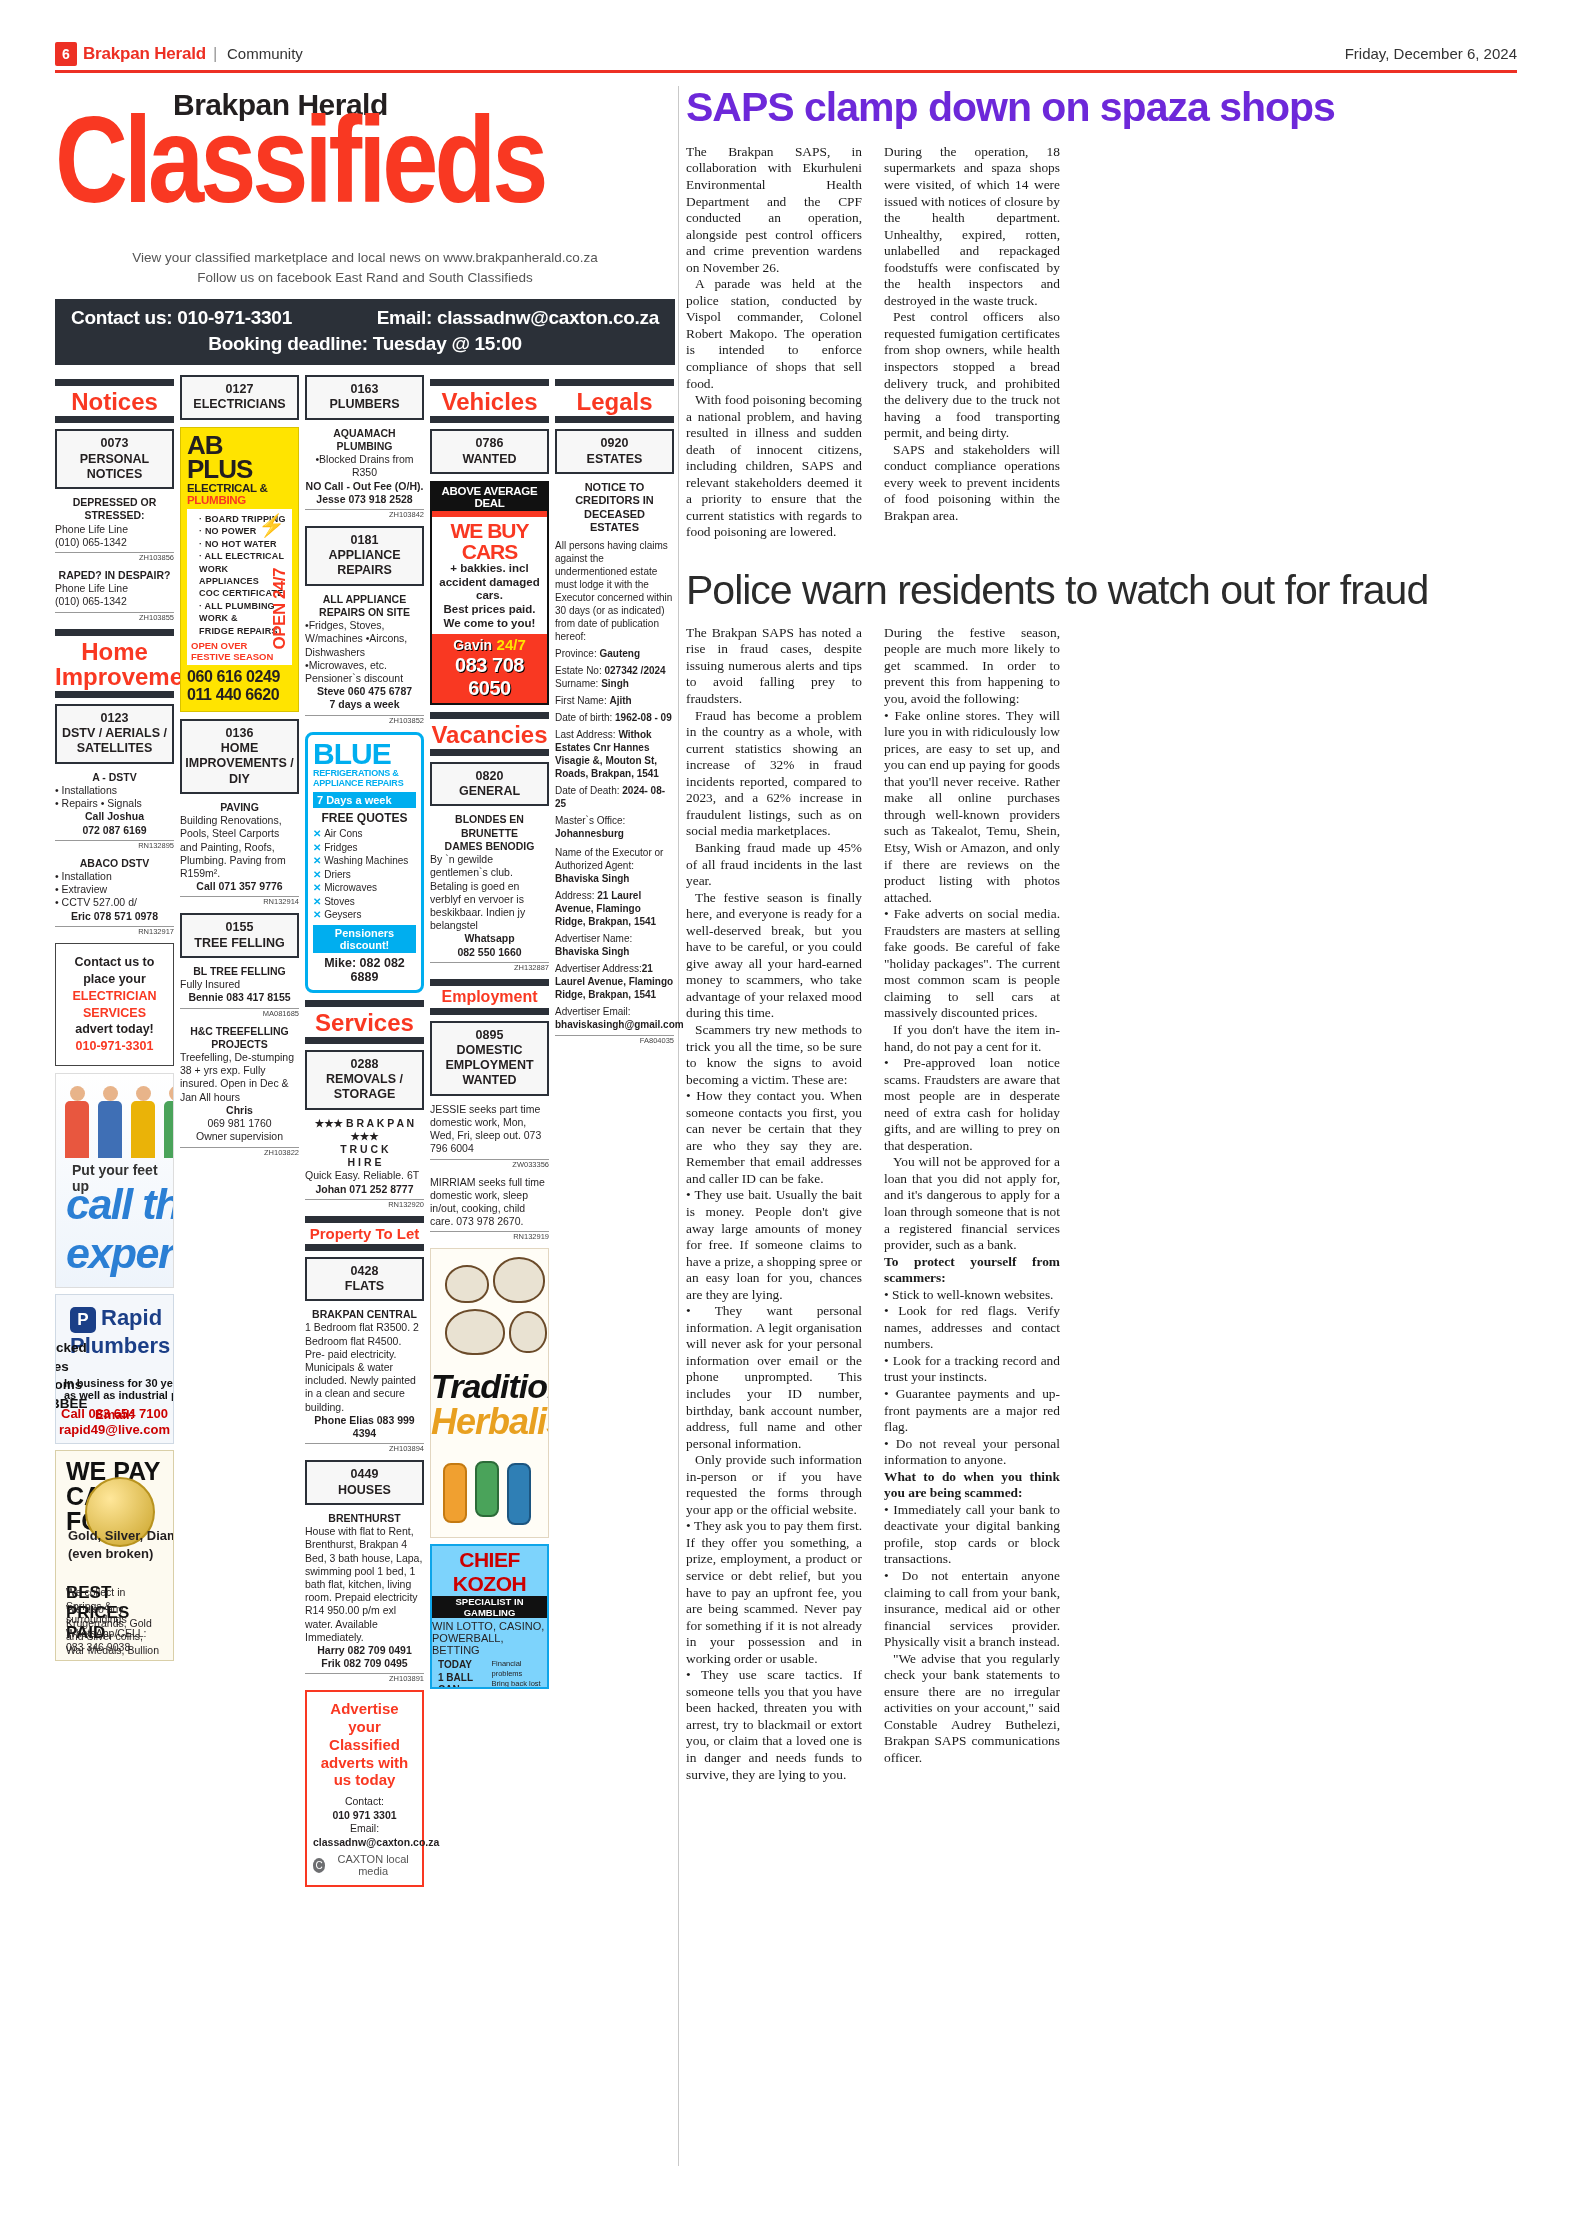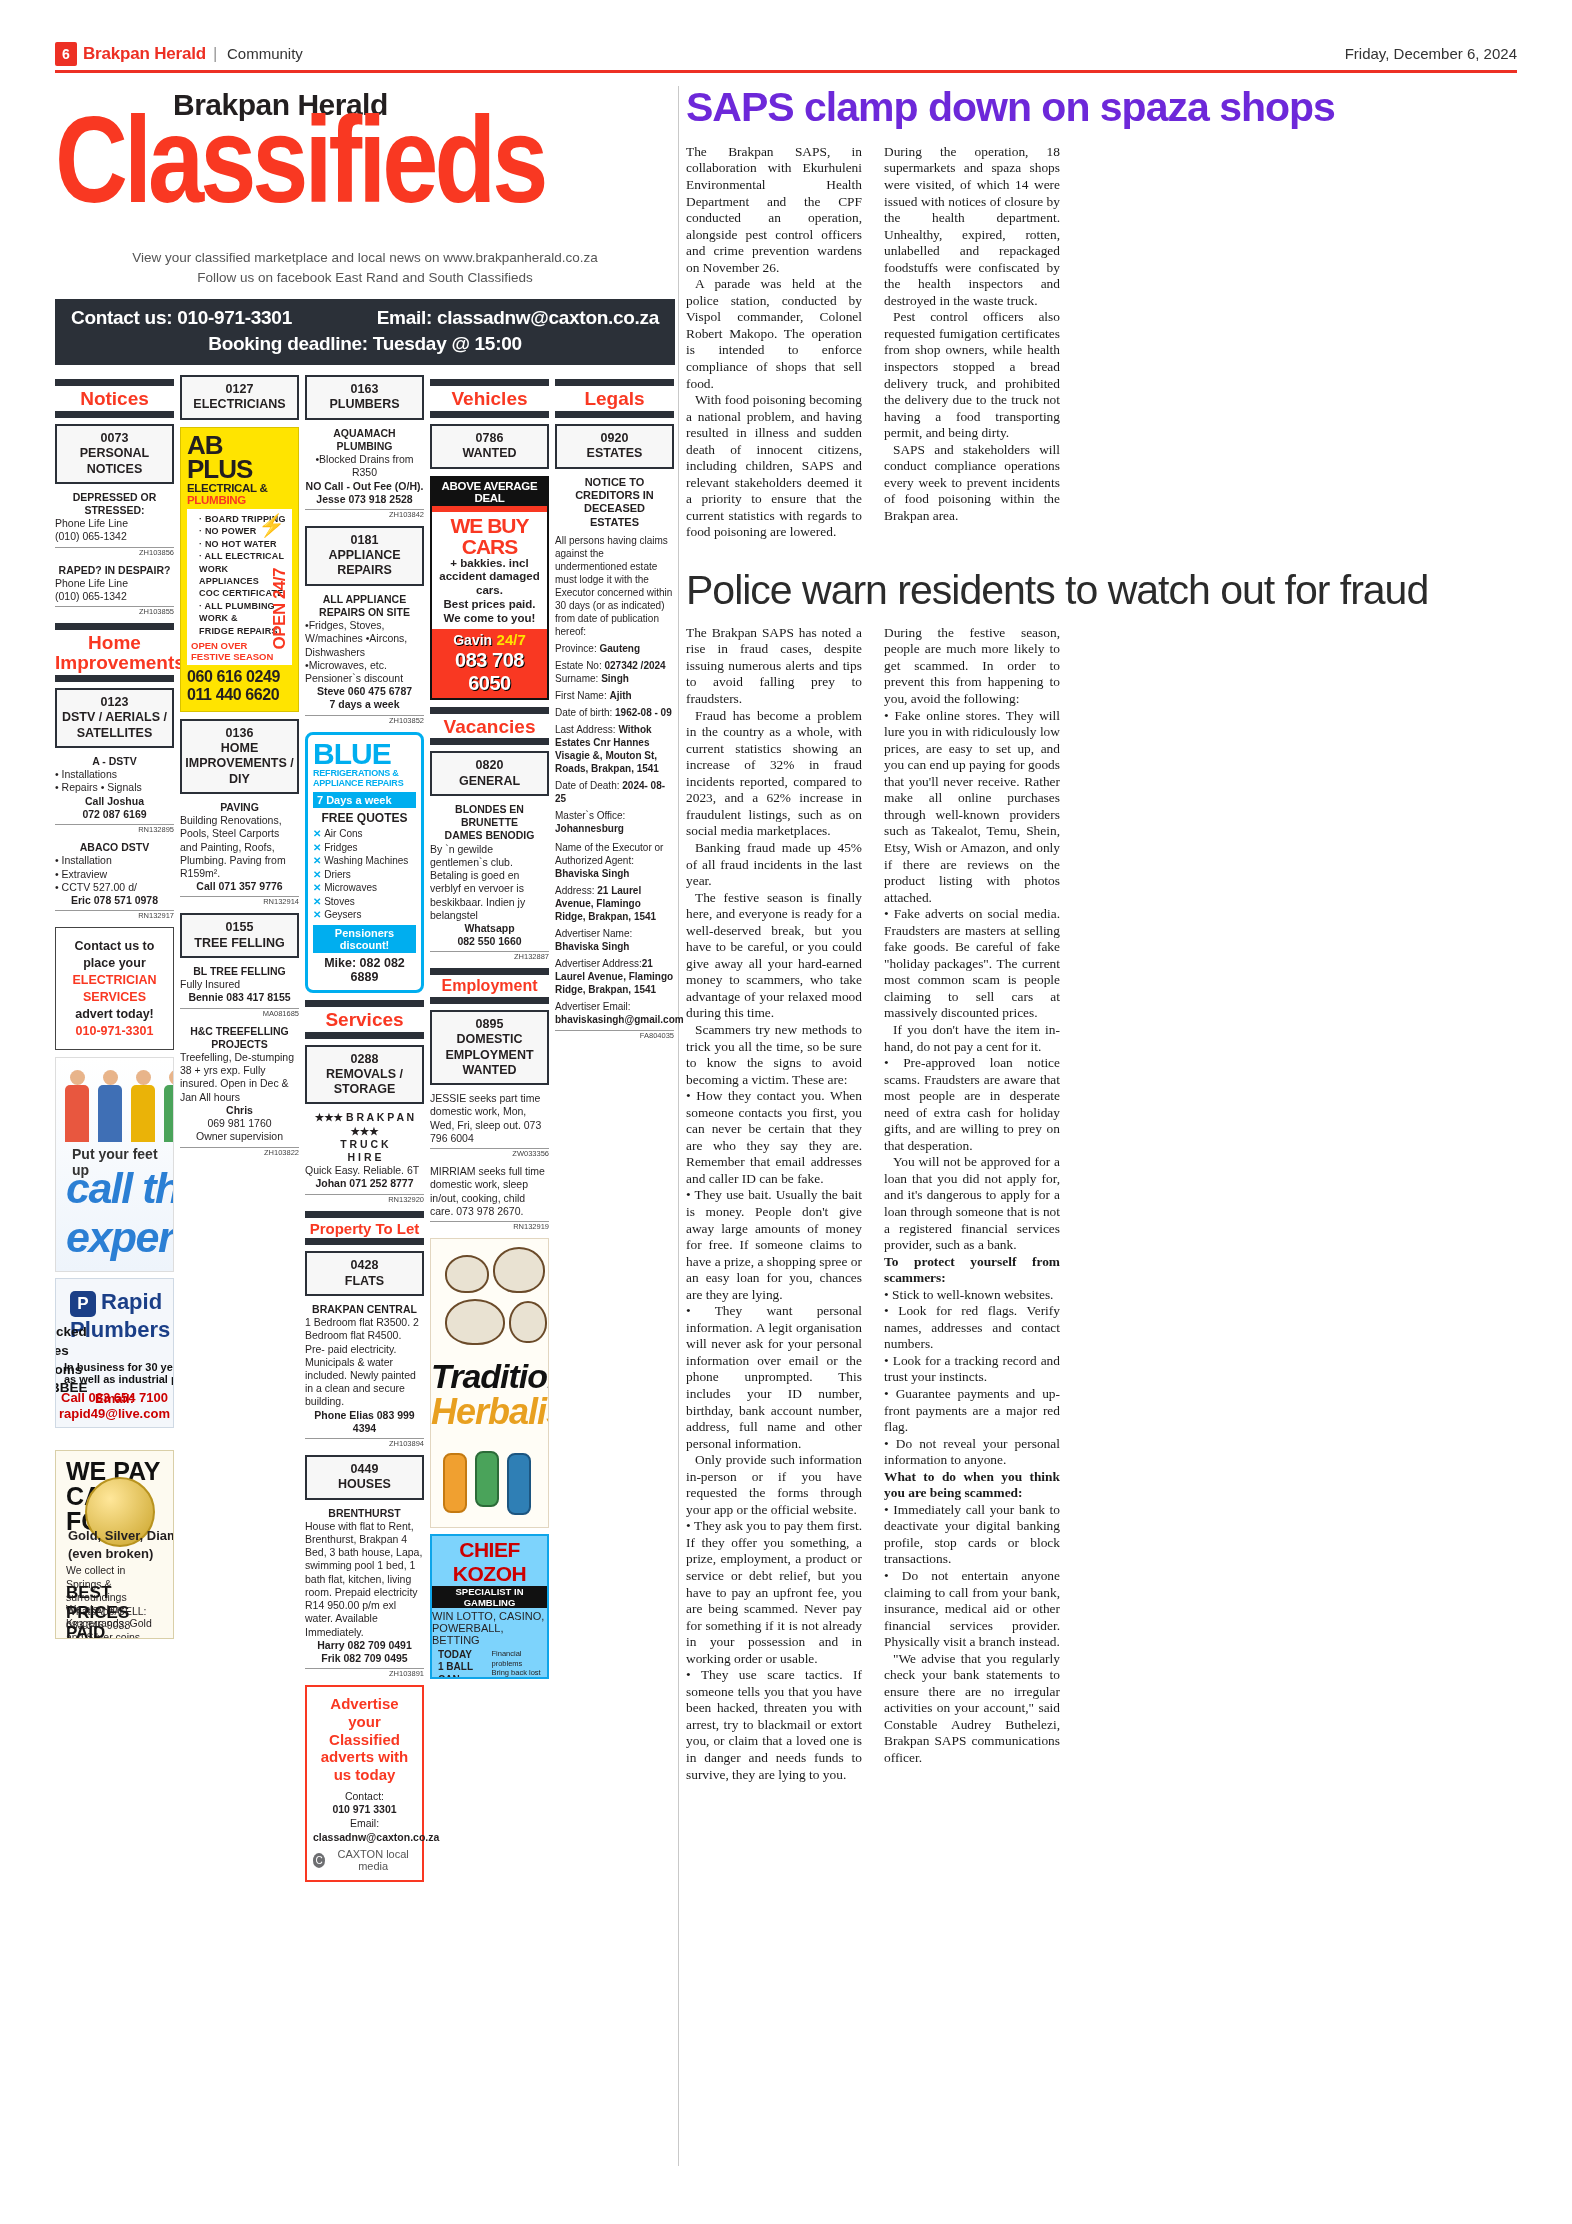--- a/index.html
+++ b/index.html
@@ -48,21 +48,21 @@
   .cb-row1 { display:flex; justify-content:space-between; font-size:19px; font-weight:bold; letter-spacing:-0.3px;}
   .cb-row2 { text-align:center; font-size:19px; font-weight:bold; margin-top:4px; letter-spacing:-0.3px;}
 
   
   .cgrid { display:flex; gap:6px; margin-top:10px; }
   .ccol { width:119px; }
 
   .secthead { margin:4px 0 6px 0; }
   .secthead .bar { height:7px; background:#2b3038; }
   .secthead .txt {
-    text-align:center; color:#f93822; font-weight:bold; font-size:19px;
+    text-align:center; color:#f93822; font-weight:bold; font-size:24px;
     padding:3px 0 2px 0; line-height:1.05;
   }
   .classbox {
     border:2px solid #2b3038; background:#f7f7f7; text-align:center;
     font-weight:bold; font-size:12.5px; padding:5px 2px; line-height:1.22; margin-bottom:7px;
   }
   .ad { font-size:10.5px; line-height:1.26; margin-bottom:3px; }
   .ad .t { font-weight:bold; text-align:center; display:block; }
   .ad .c { text-align:center; display:block; }
   .adref { text-align:right; font-size:7.5px; color:#444; border-top:1px solid #999; margin:2px 0 7px 0; padding-top:0px;}
@@ -127,21 +127,21 @@
   .person .body { position:absolute; left:3px; top:17px; right:3px; bottom:0; border-radius:5px 5px 0 0;}
 
   .rapidAd { position:relative; height:150px; background:#f4f7fb; border:1px solid #cfd9e4; margin-top:6px; overflow:hidden;}
   .rapidAd .logo { position:absolute; left:14px; top:10px; font-size:22px; font-weight:bold; color:#1b3f87; }
   .rapidAd .logo .sq { display:inline-block; width:26px; height:26px; background:#1b3f87; color:#fff; text-align:center; line-height:26px; border-radius:5px; margin-right:5px; font-size:17px;}
   .rapidAd ul { position:absolute; right:10px; top:44px; width:215px; margin:0; padding:0; list-style:none; font-size:13.5px; font-weight:bold; line-height:1.38; color:#111;}
   .rapidAd .bnum { position:absolute; left:0; right:0; bottom:22px; text-align:center; font-size:13px; font-weight:bold; color:#c00;}
   .rapidAd .bmail { position:absolute; left:0; right:0; bottom:6px; text-align:center; font-size:13px; font-weight:bold; color:#c00;}
   .rapidAd .years { position:absolute; left:8px; bottom:42px; font-size:11px; font-weight:bold; color:#111; }
 
-  .goldAd { position:relative; height:189px; background:#fdfaf0; border:1px solid #d9cfa8; margin-top:22px; overflow:hidden; }
+  .goldAd { position:relative; height:211px; background:#fdfaf0; border:1px solid #d9cfa8; margin-top:6px; overflow:hidden; }
   .goldAd .h { position:absolute; left:10px; top:8px; font-size:25px; font-weight:bold; color:#111; line-height:1.0;}
   .goldAd .items { position:absolute; left:12px; top:76px; font-size:13px; font-weight:bold; line-height:1.35;}
   .goldAd .bp { position:absolute; left:10px; top:132px; font-size:17px; font-weight:bold; color:#111;}
   .goldAd .sm { position:absolute; left:10px; top:152px; right:10px; font-size:10.5px; line-height:1.3;}
   .goldAd .wa { position:absolute; left:10px; bottom:6px; right:10px; font-size:10.5px; line-height:1.3;}
   .goldAd .coin { position:absolute; right:18px; top:26px; width:70px; height:70px; border-radius:50%;
     background:radial-gradient(circle at 35% 30%, #ffe79a, #c9a227); border:2px solid #b8931f;}
 
   .herbAd { position:relative; height:290px; border:1px solid #e2d6c0; background:#fffdf6; overflow:hidden; margin-top:6px;}
   .herbAd .t1 { position:absolute; left:0; right:0; top:118px; text-align:center; font-size:34px; font-weight:bold; color:#111; font-style:italic; letter-spacing:-1px;}

